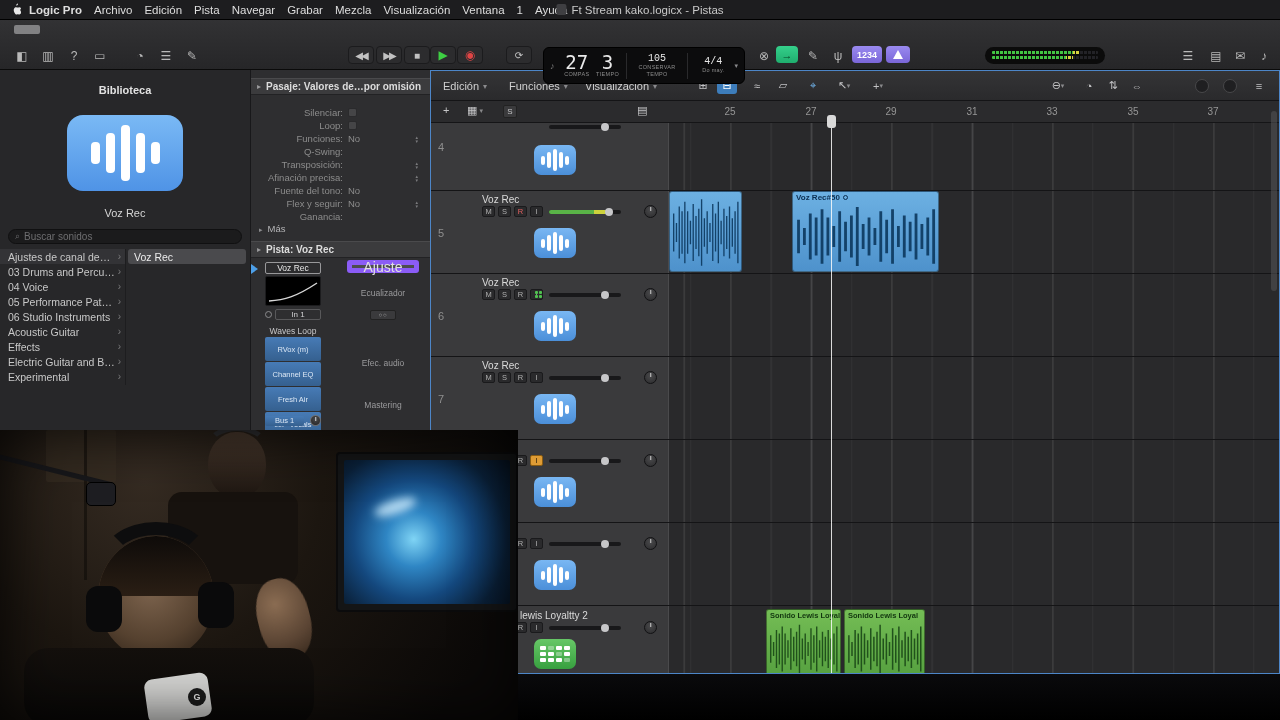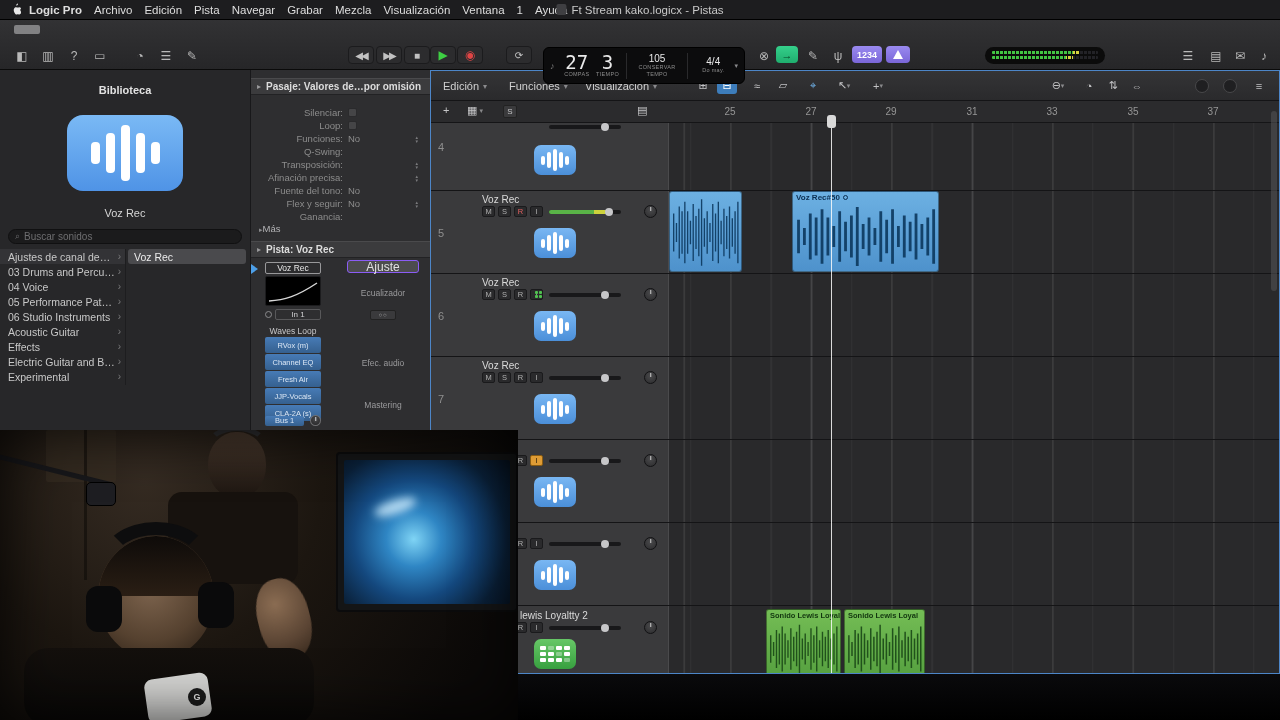--- a/index.html
+++ b/index.html
@@ -23,21 +23,21 @@
   width:24px;height:19px;border-radius:4px}
 .win-tab{position:absolute;left:14px;top:5px;width:26px;height:9px;background:#8f8f92;border-radius:2px;opacity:.85}
 .tr-btn{position:absolute;top:26px;width:26px;height:18px;background:#2c2c2e;border:1px solid #1b1b1d;border-radius:4px;
   color:#c2c2c2;font-size:10px;display:flex;align-items:center;justify-content:center;letter-spacing:-2px}
 .tr-btn.play{color:#3ecf43;font-size:12px;letter-spacing:0}
 .tr-btn.rec{color:#e04545;font-size:12px;letter-spacing:0}
 #lcd{position:absolute;left:543px;top:27px;width:202px;height:37px;background:#0c0c0d;border:1px solid #000;
   border-radius:6px;display:flex;align-items:center;color:#e9e9e9;padding:0 6px}
 .lcd-sec{text-align:center;line-height:1}
 .lcd-big{font-size:19px;font-family:"DejaVu Sans Mono",monospace;line-height:18px}
-.lcd-mid{font-size:10px;font-family:Liberation Sans, sans-serif;line-height:10px}
+.lcd-mid{font-size:10px;font-family:Liberation Mono, monospace;line-height:10px}
 .lcd-sub{font-size:5.5px;color:#8c8c8c;letter-spacing:.3px;line-height:7px}
 .lcd-div{width:1px;height:26px;background:#2a2a2c;margin:0 6px}
 .pbtn{position:absolute;top:26px;height:17px;background:linear-gradient(#9a8af0,#7a66d8);border-radius:4px;
   color:#fff;display:flex;align-items:center;justify-content:center;font-size:9px;font-weight:bold}
 .gbtn{position:absolute;top:26px;width:22px;height:17px;background:linear-gradient(#35d08b,#1fae6e);border-radius:4px;
   color:#063f22;display:flex;align-items:center;justify-content:center;font-size:11px}
 #meter{position:absolute;left:985px;top:27px;width:120px;height:17px;background:#0b0b0b;border-radius:9px;
   padding:4px 7px;display:flex;flex-direction:column;gap:2px}
 #meter i{display:block;height:3px;border-radius:1px;
   background-image:repeating-linear-gradient(90deg,transparent 0 3px,#0b0b0b 3px 4px),
@@ -72,41 +72,41 @@
 
 #inspector{position:absolute;left:250px;top:70px;width:180px;height:604px;background:#2e2e30;border-left:1px solid #18181a;z-index:2}
 .insp-head{position:absolute;left:0;width:100%;height:17px;background:#3b3b3d;border-top:1px solid #4a4a4c;border-bottom:1px solid #222224;
   display:flex;align-items:center;gap:5px;padding:0 6px;font-size:10px;font-weight:bold;color:#dcdcdc}
 .insp-head .dis{color:#9a9a9c;font-size:8px}
 .insp-row{position:absolute;left:0;width:100%;height:13px;display:flex;align-items:center;font-size:9.5px;color:#8c8c8c}
 .plabel{width:92px;text-align:right}
 .pval{margin-left:5px}
 .cbx{width:9px;height:9px;background:#454547;border:1px solid #2a2a2c;border-radius:2px;margin-left:5px}
 .stepper{margin-left:auto;margin-right:12px;display:flex;flex-direction:column;line-height:4px;font-size:5px;color:#7c7c7e}
-.more-row{position:absolute;left:8px;display:flex;align-items:flex-end;font-size:9.5px;color:#b4b4b6}
+.more-row{position:absolute;left:8px;display:flex;gap:5px;align-items:flex-end;font-size:9.5px;color:#b4b4b6}
 .link-arrow{position:absolute;left:0;top:194px;width:0;height:0;border-top:5px solid transparent;border-bottom:5px solid transparent;
   border-left:7px solid #4d9fe8}
 .chx{position:absolute;left:14px;width:56px}
 .crx{position:absolute;left:96px;width:72px;text-align:center}
 .ch-name{height:12px;border:1px solid #98989a;border-radius:2px;background:#2c2c2e;color:#e8e8e8;font-size:8.5px;
   display:flex;align-items:center;justify-content:center}
 .ch-screen{height:30px;background:#000;border-radius:2px;border:1px solid #1c1c1e}
 .ch-in{display:flex;align-items:center;gap:3px}
 .ch-in .ring{width:7px;height:7px;border:1px solid #8a8a8c;border-radius:50%}
 .ch-in .box{flex:1;height:11px;border:1px solid #58585a;border-radius:2px;font-size:8px;color:#cfcfd1;
   display:flex;align-items:center;justify-content:center}
 .ch-txt{font-size:8.5px;color:#c8c8ca;text-align:center}
-.plug{height:16px;border-radius:2px;background:linear-gradient(#477bb6,#35608f);color:#dbe7f5;font-size:7.5px;
+.plug{height:24px;border-radius:2px;background:linear-gradient(#477bb6,#35608f);color:#dbe7f5;font-size:7.5px;
   display:flex;align-items:center;justify-content:center;margin-bottom:1px;white-space:nowrap;overflow:hidden}
 .bus-row{display:flex;align-items:center;gap:6px}
 .bus-btn{width:40px;height:10px;border-radius:2px;background:linear-gradient(#477bb6,#35608f);color:#dbe7f5;font-size:7.5px;
   display:flex;align-items:center;justify-content:center}
 .knob-s{width:11px;height:11px;border-radius:50%;background:radial-gradient(circle at 50% 35%,#4a4a4c,#222224);border:1px solid #6e6e70;position:relative}
 .knob-s::after{content:"";position:absolute;left:50%;top:1px;width:1.5px;height:3.5px;background:#d6d6d8;transform:translateX(-50%)}
-.gray-btn{height:13px;background:#4c4c4e;border:1px solid #8b5cf6;border-radius:3px;color:#e0e0e0;font-size:12px;
+.gray-btn{height:13px;background:#4c4c4e;border:5px solid #8b5cf6;border-radius:3px;color:#e0e0e0;font-size:14px;
   display:flex;align-items:center;justify-content:center}
 .dim-lbl{font-size:8.5px;color:#9a9a9c}
 .st-btn{width:26px;height:10px;margin:0 auto;background:#3a3a3c;border:1px solid #222;border-radius:2px;color:#bbb;font-size:6px;
   display:flex;align-items:center;justify-content:center;letter-spacing:1px}
 
 
 #tracks{position:absolute;left:430px;top:70px;width:850px;height:604px;background:#242426;border:1px solid #4d86c8;overflow:hidden;z-index:1}
 #tr-toolbar{position:absolute;left:0;top:0;width:100%;height:30px;background:linear-gradient(#343436,#2a2a2c);border-bottom:1px solid #141416}
 .menu{position:absolute;top:0;height:30px;display:flex;align-items:center;gap:4px;font-size:11px;color:#d0d0d0}
 .menu .ch{color:#8a8a8c;font-size:8px}

